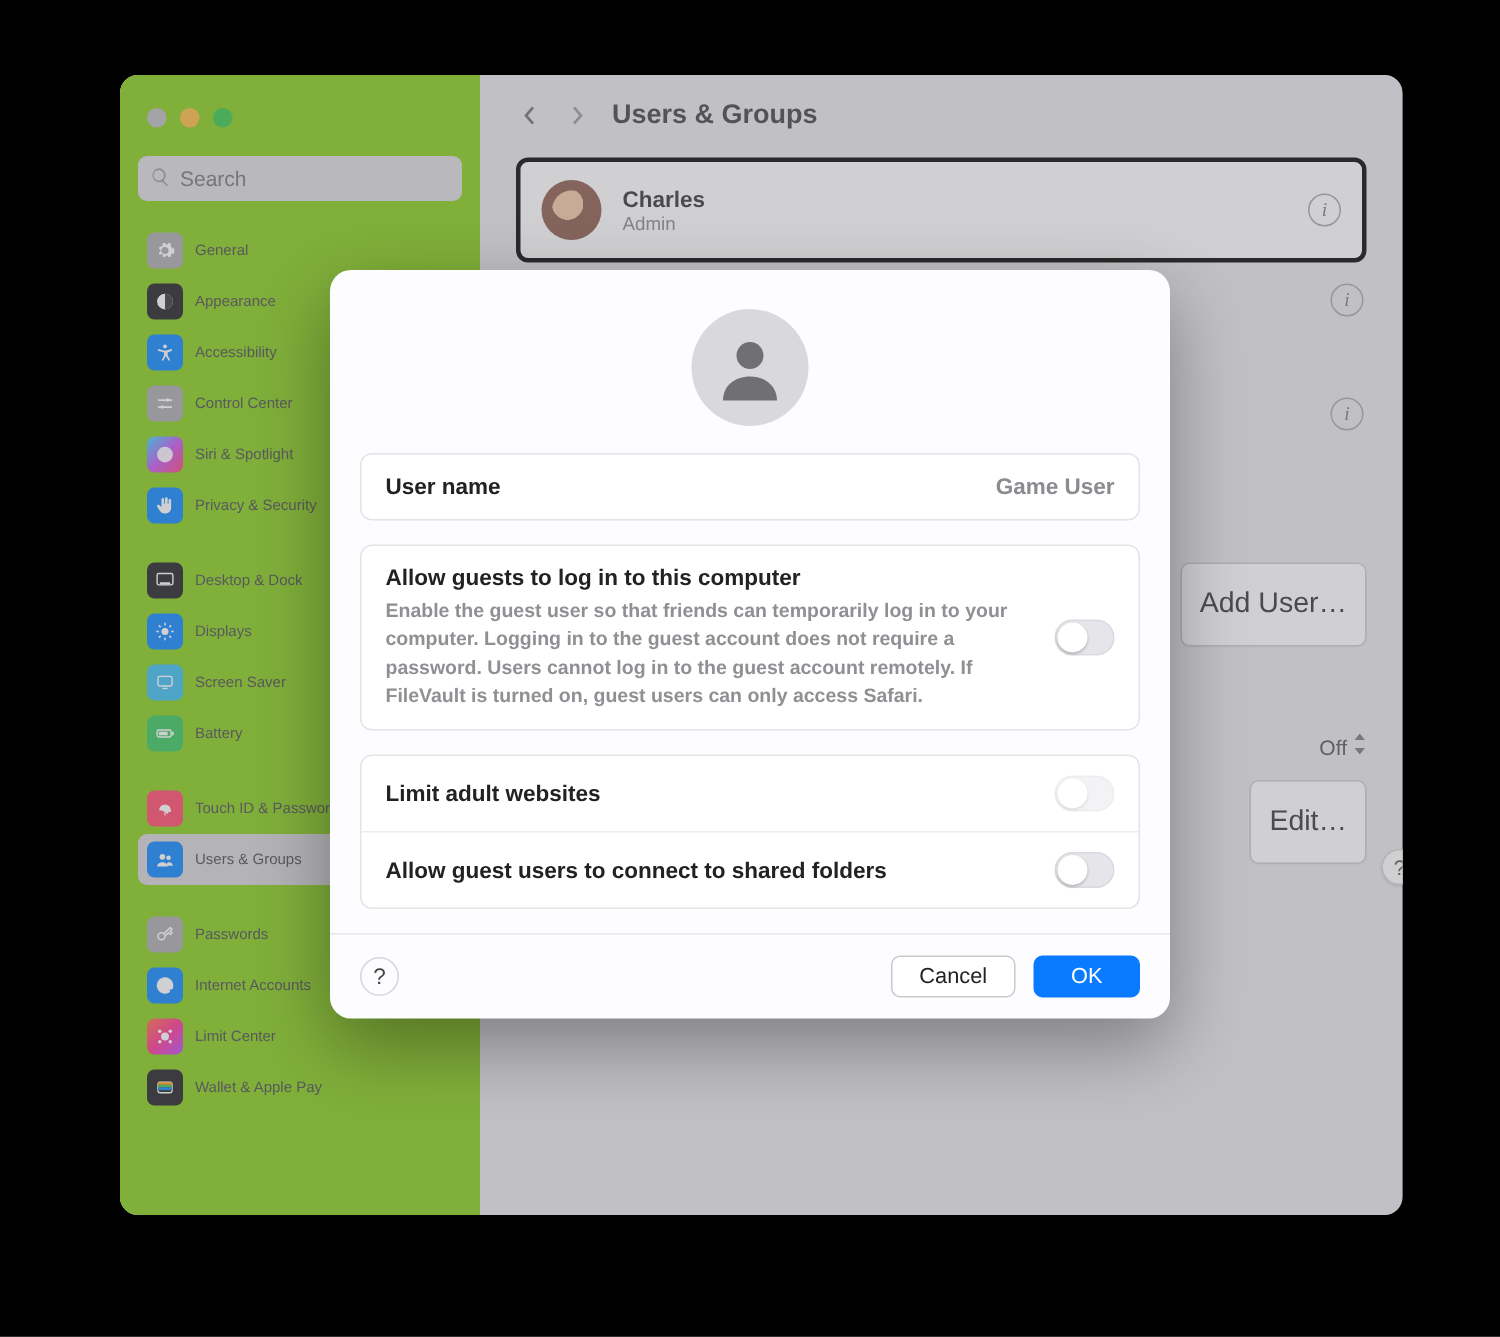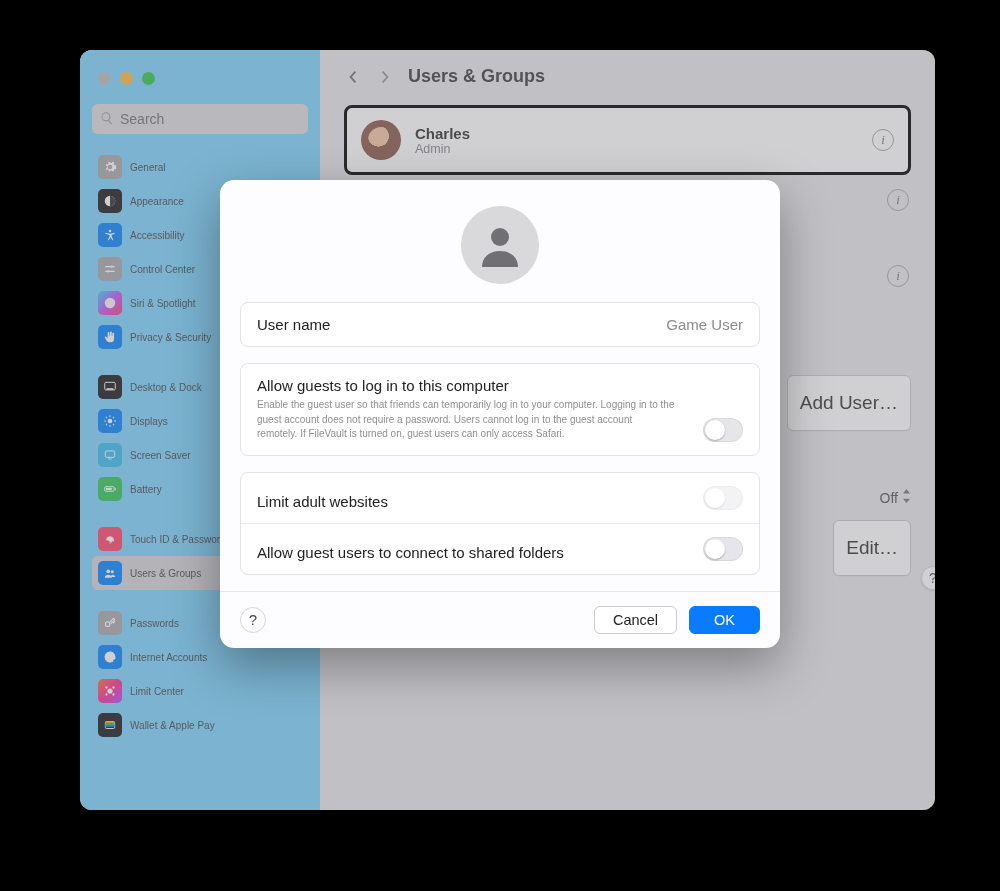--- a/index.html
+++ b/index.html
@@ -10,21 +10,21 @@
     background: #e9e9eb; border-radius: 12px; box-shadow: 0 20px 40px rgba(0,0,0,.5);
     display: flex; overflow: hidden;
   }
 
   
   .traffic { position: absolute; top: 22px; left: 18px; display:flex; gap:9px; }
   .tl { width:13px; height:13px; border-radius:50%; }
   .tl.red{background:#bcbcbe;} .tl.yel{background:#fcbb40;} .tl.green{background:#33c748;}
 
   
-  .sidebar { width: 240px; background:#7dd3fc; padding: 14px 12px 14px; overflow:hidden; display:flex; flex-direction:column; gap:4px; }
+  .sidebar { width: 240px; background:#84cc16; padding: 14px 12px 14px; overflow:hidden; display:flex; flex-direction:column; gap:4px; }
   .search { margin-top: 40px; background:#dcdbde; border-radius:6px; height:30px; display:flex; align-items:center; padding:0 8px; color:#9a9a9e; font-size:14px; gap:6px;}
   .search svg{width:14px;height:14px;fill:#9a9a9e;}
   .search input{ border:none; background:transparent; outline:none; font-size:14px; color:#444; flex:1;}
 
   .sidegroup { margin-top:12px; display:flex; flex-direction:column; gap:0px;}
   .sideitem { display:flex; align-items:center; gap:8px; padding:5px 6px; border-radius:6px; color:#4a4a4d; font-size:10px; cursor:default;}
   .sideitem.selected { background:#d5d4d8;}
   .sideicon { width:24px; height:24px; border-radius:5px; display:flex; align-items:center; justify-content:center; font-size:13px; color:#fff; flex:none;}
   .sideicon svg { width:14px; height:14px; fill:#fff;}
 
@@ -58,25 +58,25 @@
   .helpbadge { position:absolute; right:-10px; bottom:220px; width:24px;height:24px;border-radius:50%;background:#fff;border:1px solid #d6d6d9; display:flex;align-items:center;justify-content:center; font-size:14px; color:#555; box-shadow:0 1px 2px rgba(0,0,0,.15);}
 
   
   .dim { position:absolute; inset:0; background:rgba(120,120,125,.35);}
 
   
   .modal { position:absolute; left:50%; transform:translateX(-50%); top:180px; width:560px; background:#fdfdff; border-radius:14px; box-shadow:0 18px 50px rgba(0,0,0,.35); padding:20px 20px 14px; z-index:10; color:#222;}
   .mavatar{ width:78px;height:78px;border-radius:50%;background:#d9d9dc;margin:6px auto 18px; display:flex;align-items:center;justify-content:center;}
   .mavatar svg{width:48px;height:48px;fill:#6f6f74;}
   .mcard{ border:1px solid #e4e4e7; border-radius:8px; background:#fff; margin-bottom:16px;}
-  .mrow{ padding:13px 16px; display:flex; align-items:flex-end; gap:28px;}
+  .mrow{ padding:13px 16px; display:flex; align-items:center; gap:28px;font-weight:bold;}
   .mrow + .mrow { border-top:1px solid #ececef;}
   .mrow .lbl{ font-size:15px; color:#222; }
   .mrow .val{ margin-left:auto; font-size:15px; color:#8b8b90;}
-  .desc{ font-size:10px; line-height:1.45; color:#8f8f94; margin-top:4px;}
+  .desc{ font-size:13px; line-height:1.45; color:#8f8f94; margin-top:4px;}
   .mcol{ display:flex; flex-direction:column; flex:1;}
 
   .toggle{ margin-left:auto; width:40px; height:24px; border-radius:24px; background:#e5e5ea; position:relative; box-shadow: inset 0 0 0 1px rgba(0,0,0,.05);}
   .toggle .knob{ position:absolute; top:2px; left:2px; width:20px; height:20px; border-radius:50%; background:#fff; box-shadow:0 1px 2px rgba(0,0,0,.25);}
   .toggle.disabled{ opacity:.45;}
 
   .mfooter{ border-top:1px solid #e7e7ea; margin:10px -20px -14px; padding:14px 20px; display:flex; align-items:center; gap:12px;}
   .qcircle{ width:26px;height:26px;border-radius:50%;border:1px solid #d6d6d9; display:flex;align-items:center;justify-content:center; font-size:15px; color:#444;}
   .mfooter .spacer{flex:1;}
   .btn{ border-radius:6px; padding:5px 18px; font-size:14.5px; border:1px solid #c9c9ce; background:#fff; color:#222;}

